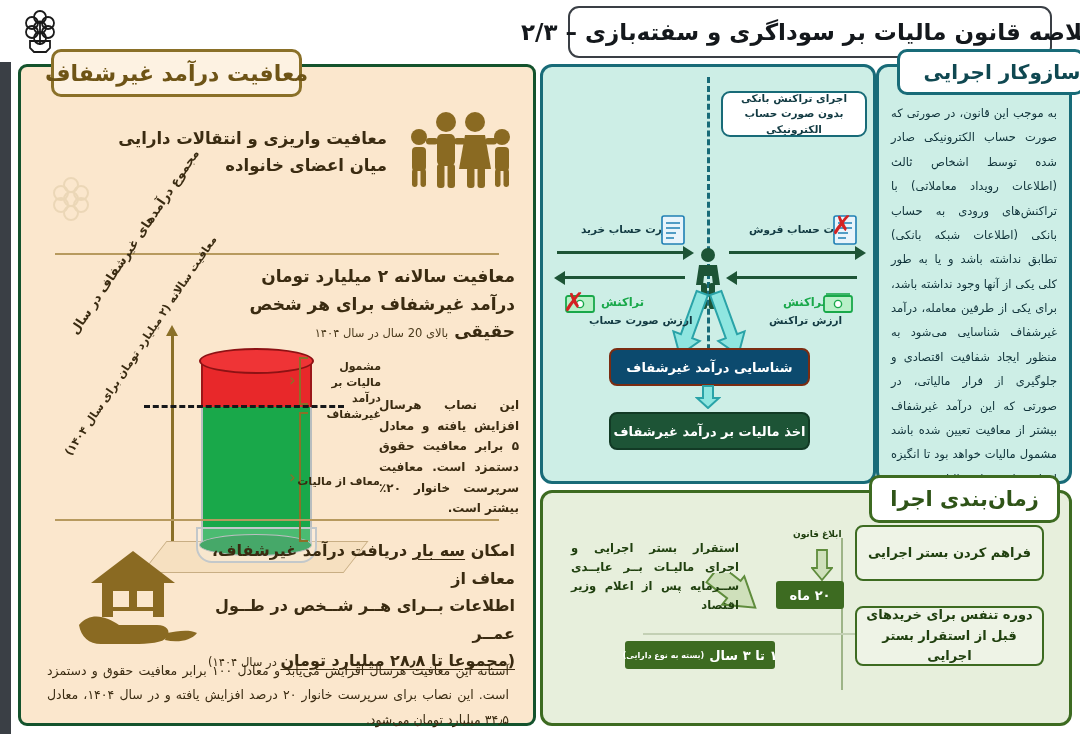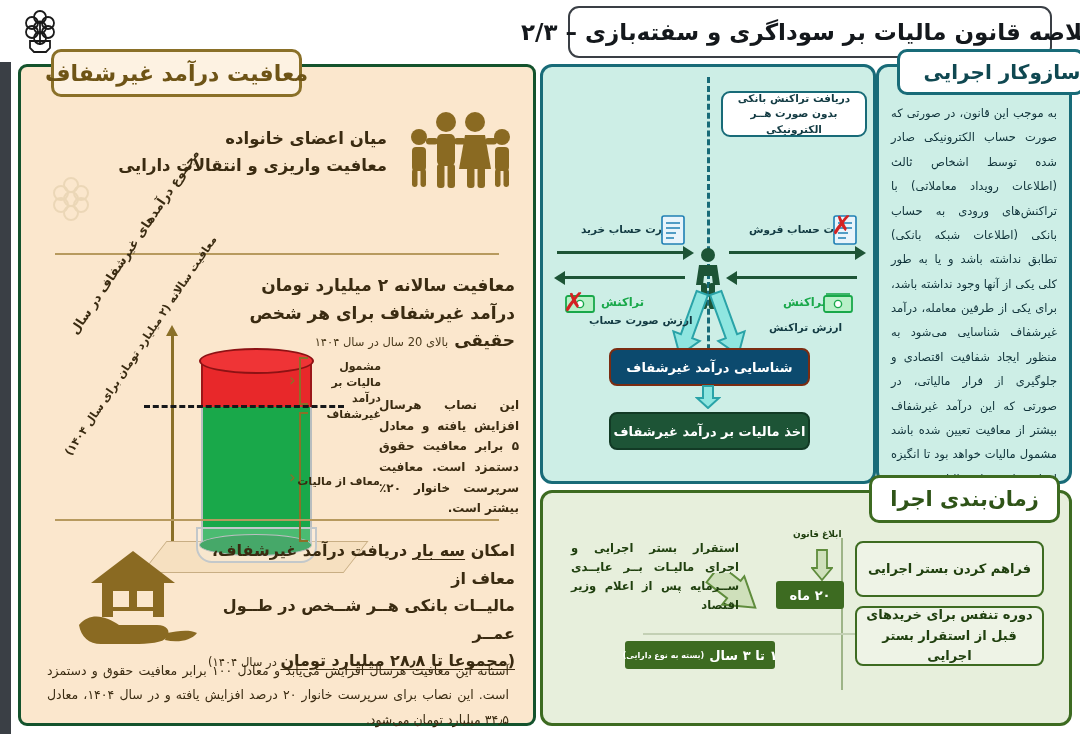--- a/index.html
+++ b/index.html
@@ -41,21 +41,21 @@
     background:#fdf2e2;border:3px solid #8a7028;border-radius:10px;
     display:flex;align-items:center;justify-content:center;
   }
   .beige-chip span{font-size:22px;font-weight:bold;color:#6e5416;white-space:nowrap;}
 
   .fam-row{position:absolute;right:14px;top:44px;width:470px;display:flex;align-items:center;justify-content:flex-start;gap:12px;}
   .fam-text{font-size:16.5px;font-weight:bold;color:#3a2b11;line-height:1.65;text-align:right;}
 
   .hr-gold{position:absolute;left:34px;top:186px;width:444px;height:2px;background:#b79a5e;}
 
-  .blk2{position:absolute;right:18px;top:196px;width:330px;margin-top:9px;}
+  .blk2{position:absolute;right:18px;top:196px;width:330px;}
   .blk2 .big{font-size:17px;font-weight:bold;color:#3a2b11;line-height:1.62;}
   .blk2 .small{font-size:11.5px;font-weight:normal;color:#4a3a1c;}
 
   
   .chart{position:absolute;left:55px;top:245px;width:300px;height:255px;}
   .bar-green{position:absolute;left:125px;top:92px;width:107px;height:140px;background:#19a84a;border-left:2px solid #b8bdbf;border-right:2px solid #b8bdbf;}
   .bar-red{position:absolute;left:125px;top:47px;width:107px;height:48px;background:#e8282a;border-left:2px solid #9b1618;border-right:2px solid #9b1618;}
   .cap-red{position:absolute;left:123px;top:36px;width:111px;height:22px;border-radius:50%;background:#ef3436;border:2px solid #8d1214;}
   .cap-base{position:absolute;left:123px;top:222px;width:111px;height:20px;border-radius:50%;background:#12903f;border:1.5px solid #a9aeb0;}
   .glass{position:absolute;left:120px;top:215px;width:117px;height:32px;border:2px solid #c3c8ca;border-bottom-left-radius:16px;border-bottom-right-radius:16px;background:rgba(255,255,255,.22);}
@@ -151,21 +151,21 @@
     background:#ffffff;border:3px solid #3d6b21;border-radius:10px;
     display:flex;align-items:center;justify-content:center;
   }
   .green-chip span{font-size:21px;font-weight:bold;color:#2f5418;white-space:nowrap;}
 
   .tbox{
     position:absolute;background:#eef3e6;border:2px solid #3d6b21;border-radius:8px;
     display:flex;align-items:center;justify-content:center;text-align:center;
   }
   .tbox span{font-size:13px;font-weight:bold;color:#20400f;line-height:1.6;padding:0 8px;}
-  .tbox1{left:312px;top:48px;width:185px;height:52px;}
+  .tbox1{left:312px;top:32px;width:185px;height:52px;}
   .tbox2{left:312px;top:113px;width:185px;height:56px;}
 
   .vline{position:absolute;left:298px;top:45px;width:2px;height:152px;background:#9db487;}
   .hline{position:absolute;left:100px;top:140px;width:230px;height:2px;background:#c3d0b4;}
 
   .tbadge{position:absolute;background:#3d6b21;border-radius:3px;display:flex;align-items:center;justify-content:center;}
   .tbadge span{font-size:13px;font-weight:bold;color:#ffffff;white-space:nowrap;}
   .tbadge .sub{font-size:8px;font-weight:bold;}
   .badge20{left:233px;top:88px;width:68px;height:28px;}
   .badge13{left:82px;top:148px;width:150px;height:28px;}
@@ -248,22 +248,22 @@
               <rect x="78.5" y="56" width="7.5" height="21" rx="3"></rect>
             <rect x="86" y="27" width="12" height="6.5" rx="3"></rect>
             <circle cx="103" cy="26" r="8"></circle>
               <rect x="96" y="36" width="14" height="24" rx="4"></rect>
             <rect x="96" y="58" width="5.5" height="18" rx="2.4"></rect>
               <rect x="104.5" y="58" width="5.5" height="18" rx="2.4"></rect>
           </g>
         </svg>
       </div>
       <div class="fam-text">
+        <div>معافیت واریزی و انتقالات دارایی</div>
         <div>میان اعضای خانواده</div>
-        <div>معافیت واریزی و انتقالات دارایی</div>
       </div>
     </div>
 
     <div class="hr-gold"></div>
 
     <div class="blk2">
       <div class="big">معافیت سالانه ۲ میلیارد تومان</div>
       <div class="big">درآمد غیرشفاف برای هر شخص</div>
       <div class="big">
         <span>حقیقی</span>
@@ -300,21 +300,21 @@
 
     <div class="lbl-tax">مشمول مالیات بر درآمد غیرشفاف</div>
     <div class="lbl-exempt">معاف از مالیات</div>
 
     <div class="side-note">این نصاب هرسال افزایش یافته و معادل ۵ برابر معافیت حقوق دستمزد است. معافیت سرپرست خانوار ۲۰٪ بیشتر است.</div>
 
     <div class="hr-gold2"></div>
 
     <div class="blk3">
       <div class="l"><span>امکان </span><u>سه بار</u><span> دریافت درآمد غیرشفاف، معاف از</span></div>
-      <div class="l">مالیــات بانکی هــر شــخص در طــول عمــر</div>
+      <div class="l">اطلاعات بــرای هــر شــخص در طــول عمــر</div>
       <div class="l"><u>(مجموعا تا ۲۸٫۸ میلیارد تومان</u><span class="sm"> در سال ۱۴۰۴)</span></div>
     </div>
 
     <div class="house">
       <svg viewBox="0 0 130 105" width="130" height="105">
         <g fill="#8a6a22">
           <path d="M62 6 L104 38 h-11 v34 h-62 V38 h-11 z"></path>
           <rect x="42" y="46" width="16" height="16" fill="#fbe7cd"></rect>
           <rect x="66" y="46" width="16" height="16" fill="#fbe7cd"></rect>
           <rect x="42" y="66" width="40" height="6" fill="#fbe7cd"></rect>
@@ -323,21 +323,21 @@
         </g>
       </svg>
     </div>
 
     <div class="foot-note">آستانه این معافیت هرسال افزایش می‌یابد و معادل ۱۰۰ برابر معافیت حقوق و دستمزد است. این نصاب برای سرپرست خانوار ۲۰ درصد افزایش یافته و در سال ۱۴۰۴، معادل ۳۴٫۵ میلیارد تومان می‌شود.</div>
   </div>
 
   <div class="mid-panel">
 
     <div class="mbox mbox-r">
-      <span>دریافت تراکنش بانکی بدون صورت هــر الکترونیکی</span>
+      <span>اجرای تراکنش بانکی بدون صورت حساب الکترونیکی</span>
     </div>
 
     <div class="divider"></div>
 
     <div class="person">
       <svg viewBox="0 0 30 64" width="30" height="64">
         <g fill="#1d5436">
           <circle cx="15" cy="8" r="7"></circle>
           <path d="M6 18 h18 l3 20 h-7 l-1 -9 h-8 l-1 9 h-7 z"></path>
           <rect x="8" y="36" width="6" height="26" rx="2.6"></rect>
@@ -399,21 +399,21 @@
       <svg viewBox="0 0 32 70" width="32" height="70">
         <path d="M10 2 h12 v46 h8 L16 68 L2 48 h8 z" fill="#8fe6e0" stroke="#2aa3a8" stroke-width="2"></path>
       </svg>
     </div>
     <div class="bigarrow" style="left:168px;top:222px;transform:rotate(-20deg);">
       <svg viewBox="0 0 32 70" width="32" height="70">
         <path d="M10 2 h12 v46 h8 L16 68 L2 48 h8 z" fill="#8fe6e0" stroke="#2aa3a8" stroke-width="2"></path>
       </svg>
     </div>
 
-    <div class="tl" style="left:226px;top:246px;text-align:center;line-height:1.5;margin-top:7px;">
+    <div class="tl" style="left:226px;top:246px;text-align:center;line-height:1.5;">
       <span>ارزش تراکنش</span>
     </div>
     <div class="tl" style="left:46px;top:246px;text-align:center;line-height:1.5;">
       <span>ارزش صورت حساب</span>
     </div>
 
     <div class="pbox pbox-brown">
       <span>شناسایی درآمد غیرشفاف</span>
     </div>
     <div class="downarrow">

